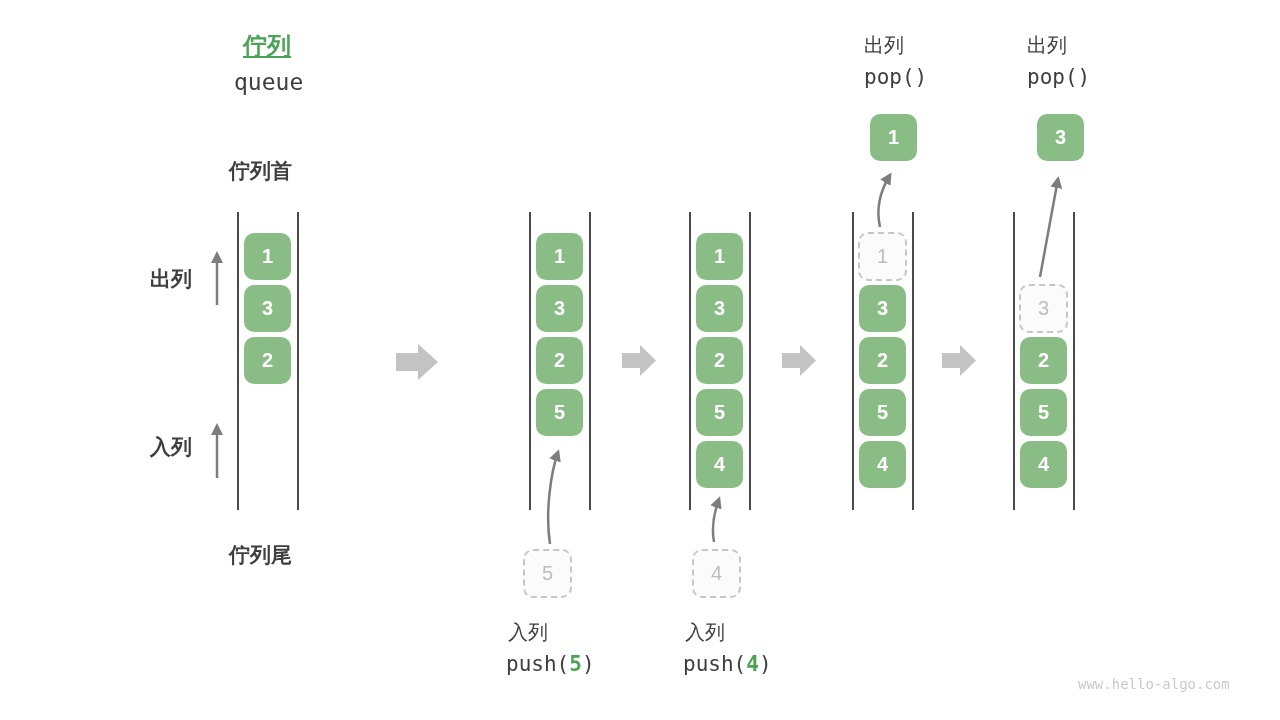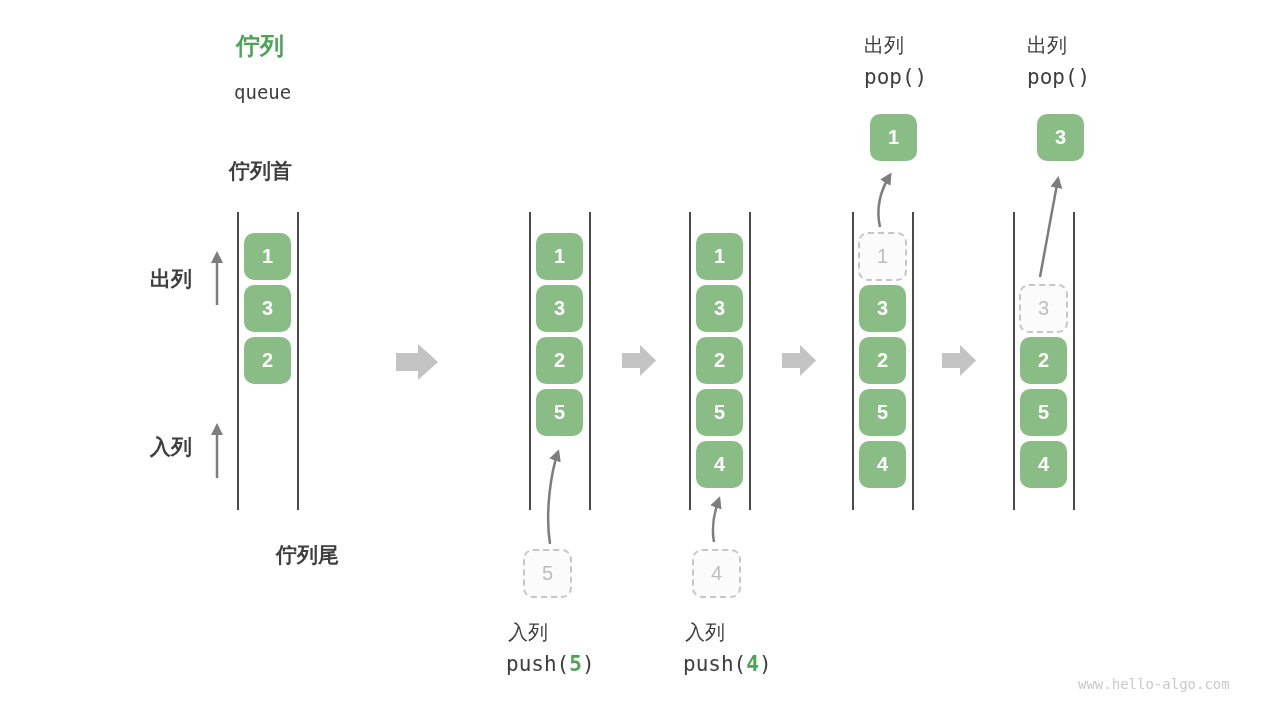--- a/index.html
+++ b/index.html
@@ -24,36 +24,36 @@
     border:2px dashed #c6c6c6; border-radius:10px; background:#fbfbfb;
     color:#bdbdbd; font-size:20px;
     display:flex; align-items:center; justify-content:center;
   }
   .side-label{position:absolute; font-size:21px; font-weight:bold; color:#3e3e3e;}
   .op{position:absolute;}
   .op-cn{font-size:20px; line-height:1.2;}
   .op-code{font-size:21px; margin-top:8px; line-height:1.2;}
   .acc{color:#4ba356; font-weight:bold;}
   .title-zh{font-size:24px; font-weight:bold; color:#4ba356; line-height:1.1;}
-  .title-en{font-size:19px; margin-top:22px;}
+  .title-en{font-size:23px; margin-top:10px;}
   .watermark{position:absolute; left:1078px; top:676px; font-size:14px; color:#c9c9c9;text-align:center;}
   svg.overlay{position:absolute; left:0; top:0; pointer-events:none;}
 </style>
 </head>
 <body>
 
 <div id="canvas">
 
   <div class="abs" style="left:234px; top:33px;">
-    <div class="title-zh" style="margin-left:2px;">佇列</div>
+    <div class="title-zh" style="margin-left:9px;text-decoration:underline;">佇列</div>
     <div class="mono title-en">queue</div>
   </div>
 
   <div class="side-label" style="left:229px; top:157px;">佇列首</div>
-  <div class="side-label" style="left:229px; top:541px;margin-left:47px;">佇列尾</div>
+  <div class="side-label" style="left:229px; top:541px;">佇列尾</div>
   <div class="side-label" style="left:150px; top:265px;">出列</div>
   <div class="side-label" style="left:150px; top:433px;">入列</div>
 
   <div class="vline" style="left:237px;"></div>
   <div class="vline" style="left:297px;"></div>
   <div class="vline" style="left:529px;"></div>
   <div class="vline" style="left:589px;"></div>
   <div class="vline" style="left:689px;"></div>
   <div class="vline" style="left:749px;"></div>
   <div class="vline" style="left:852px;"></div>

